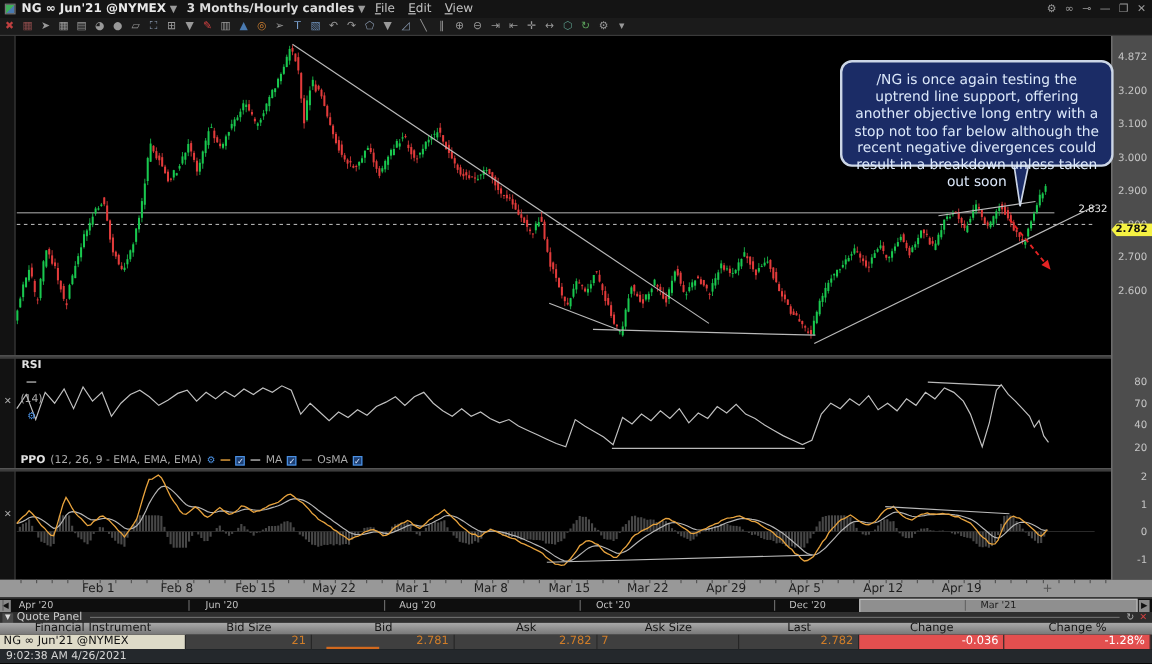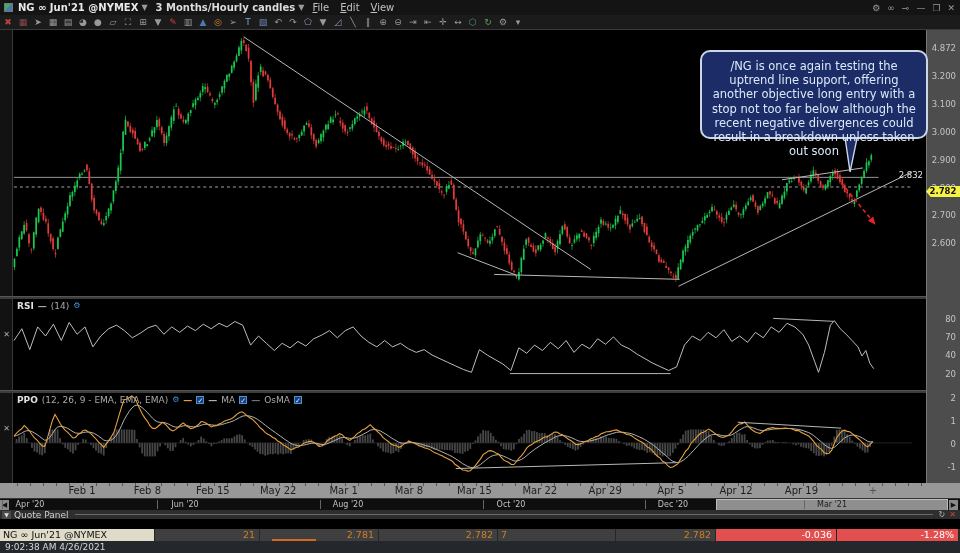--- a/index.html
+++ b/index.html
@@ -1198,27 +1198,27 @@
         <rect x="881.5000000000051" y="443" width="1.8" height="4.266011340444632" fill="#474747"></rect>
         <rect x="884.1000000000051" y="442.1663503350892" width="1.8" height="0.8336496649108006" fill="#474747"></rect>
       </g>
       <line x1="14" y1="443" x2="925" y2="443" stroke="#333" stroke-width="0.7"></line>
       <polyline points="14,436.2 16.6,435.5 19.200000000000003,434.4 21.800000000000004,433.1 24.400000000000006,431.4 27.000000000000007,430.6 29.60000000000001,430.6 32.20000000000001,431.5 34.80000000000001,432.9 37.40000000000001,434.5 40.000000000000014,436.5 42.600000000000016,438.5 45.20000000000002,440.3 47.80000000000002,439.9 50.40000000000002,437.5 53.00000000000002,433.7 55.60000000000002,429.4 58.200000000000024,427.0 60.800000000000026,426.2 63.40000000000003,426.4 66.00000000000003,427.2 68.60000000000002,428.3 71.20000000000002,429.9 73.80000000000001,431.6 76.4,432.9 79,433.2 81.6,433.2 84.19999999999999,432.5 86.79999999999998,432.0 89.39999999999998,431.9 91.99999999999997,432.3 94.59999999999997,433.1 97.19999999999996,434.4 99.79999999999995,436.1 102.39999999999995,438.0 104.99999999999994,440.1 107.59999999999994,440.9 110.19999999999993,440.8 112.79999999999993,439.9 115.39999999999992,438.2 117.99999999999991,435.0 120.59999999999991,430.6 123.1999999999999,425.2 125.7999999999999,419.4 128.3999999999999,414.9 130.9999999999999,410.9 133.59999999999988,407.5 136.19999999999987,405.3 138.79999999999987,404.6 141.39999999999986,405.4 143.99999999999986,407.2 146.59999999999985,409.5 149.19999999999985,412.0 151.79999999999984,414.9 154.39999999999984,417.8 156.99999999999983,420.2 159.59999999999982,421.6 162.19999999999982,422.2 164.7999999999998,422.2 167.3999999999998,422.6 169.9999999999998,423.5 172.5999999999998,424.8 175.1999999999998,426.2 177.79999999999978,426.9 180.39999999999978,427.0 182.99999999999977,426.5 185.59999999999977,425.7 188.19999999999976,425.5 190.79999999999976,425.8 193.39999999999975,426.4 195.99999999999974,426.7 198.59999999999974,426.6 201.19999999999973,426.1 203.79999999999973,425.0 206.39999999999972,424.3 208.99999999999972,424.0 211.5999999999997,424.2 214.1999999999997,424.8 216.7999999999997,425.0 219.3999999999997,425.1 221.9999999999997,424.8 224.59999999999968,424.4 227.19999999999968,423.6 229.79999999999967,422.8 232.39999999999966,422.1 234.99999999999966,421.2 237.59999999999965,420.1 240.19999999999965,418.7 242.79999999999964,417.3 245.39999999999964,416.0 247.99999999999963,415.4 250.59999999999962,415.4 253.19999999999962,415.8 255.7999999999996,416.5 258.39999999999964,417.6 260.99999999999966,419.1 263.5999999999997,420.9 266.1999999999997,422.9 268.7999999999997,425.0 271.39999999999975,427.0 273.9999999999998,428.9 276.5999999999998,430.8 279.1999999999998,432.5 281.79999999999984,434.5 284.39999999999986,436.3 286.9999999999999,438.2 289.5999999999999,440.0 292.19999999999993,441.7 294.79999999999995,443.6 297.4,444.7 300,445.4 302.6,445.7 305.20000000000005,445.7 307.80000000000007,445.2 310.4000000000001,444.6 313.0000000000001,444.0 315.60000000000014,443.4 318.20000000000016,443.2 320.8000000000002,443.4 323.4000000000002,444.1 326.0000000000002,444.6 328.60000000000025,444.6 331.2000000000003,444.0 333.8000000000003,442.9 336.4000000000003,441.8 339.00000000000034,440.6 341.60000000000036,439.5 344.2000000000004,438.2 346.8000000000004,437.4 349.40000000000043,437.4 352.00000000000045,437.8 354.6000000000005,438.4 357.2000000000005,438.4 359.8000000000005,437.9 362.40000000000055,436.9 365.00000000000057,435.8 367.6000000000006,434.4 370.2000000000006,433.1 372.80000000000064,431.7 375.40000000000066,430.1 378.0000000000007,429.5 380.6000000000007,429.5 383.2000000000007,430.1 385.80000000000075,431.0 388.4000000000008,432.5 391.0000000000008,434.0 393.6000000000008,435.7 396.20000000000084,437.5 398.80000000000086,439.2 401.4000000000009,440.6 404.0000000000009,442.1 406.60000000000093,443.1 409.20000000000095,443.3 411.800000000001,443.2 414.400000000001,442.8 417.000000000001,442.7 419.60000000000105,442.8 422.20000000000107,443.1 424.8000000000011,443.7 427.4000000000011,444.4 430.00000000000114,445.2 432.60000000000116,446.0 435.2000000000012,446.7 437.8000000000012,447.7 440.4000000000012,448.8 443.00000000000125,449.8 445.6000000000013,451.0 448.2000000000013,452.1 450.8000000000013,453.3 453.40000000000134,454.5 456.00000000000136,455.7 458.6000000000014,457.0 461.2000000000014,458.7 463.80000000000143,460.4 466.40000000000146,462.1 469.0000000000015,464.0 471.6000000000015,465.4 474.2000000000015,466.8 476.80000000000155,467.8 479.40000000000157,468.0 482.0000000000016,467.6 484.6000000000016,466.5 487.20000000000164,464.8 489.80000000000166,462.7 492.4000000000017,460.6 495.0000000000017,458.5 497.6000000000017,456.8 500.20000000000175,455.7 502.8000000000018,455.2 505.4000000000018,454.9 508.0000000000018,455.5 510.60000000000184,456.5 513.2000000000019,457.6 515.8000000000019,458.8 518.4000000000019,460.1 521.0000000000019,461.2 523.600000000002,461.4 526.200000000002,460.7 528.800000000002,459.6 531.400000000002,458.1 534.000000000002,455.9 536.6000000000021,453.7 539.2000000000021,451.7 541.8000000000021,449.7 544.4000000000021,447.9 547.0000000000022,446.2 549.6000000000022,444.6 552.2000000000022,442.9 554.8000000000022,441.6 557.4000000000023,440.1 560.0000000000023,438.7 562.6000000000023,437.2 565.2000000000023,436.1 567.8000000000023,435.6 570.4000000000024,435.5 573.0000000000024,435.8 575.6000000000024,436.4 578.2000000000024,437.3 580.8000000000025,438.3 583.4000000000025,439.6 586.0000000000025,440.8 588.6000000000025,441.5 591.2000000000025,441.7 593.8000000000026,441.6 596.4000000000026,441.4 599.0000000000026,440.8 601.6000000000026,440.2 604.2000000000027,439.4 606.8000000000027,438.7 609.4000000000027,437.6 612.0000000000027,436.5 614.6000000000028,435.4 617.2000000000028,434.6 619.8000000000028,433.8 622.4000000000028,433.0 625.0000000000028,432.3 627.6000000000029,432.0 630.2000000000029,432.1 632.8000000000029,432.3 635.4000000000029,432.8 638.000000000003,433.2 640.600000000003,433.8 643.200000000003,434.7 645.800000000003,435.8 648.400000000003,437.0 651.0000000000031,438.1 653.6000000000031,439.5 656.2000000000031,441.1 658.8000000000031,442.7 661.4000000000032,444.4 664.0000000000032,446.5 666.6000000000032,448.7 669.2000000000032,450.8 671.8000000000033,453.2 674.4000000000033,455.3 677.0000000000033,457.6 679.6000000000033,459.9 682.2000000000033,461.6 684.8000000000034,462.5 687.4000000000034,462.9 690.0000000000034,462.2 692.6000000000034,460.7 695.2000000000035,458.7 697.8000000000035,456.5 700.4000000000035,453.7 703.0000000000035,450.9 705.6000000000035,448.1 708.2000000000036,445.2 710.8000000000036,442.5 713.4000000000036,440.2 716.0000000000036,438.1 718.6000000000037,436.1 721.2000000000037,434.9 723.8000000000037,434.4 726.4000000000037,434.4 729.0000000000038,434.8 731.6000000000038,435.4 734.2000000000038,435.8 736.8000000000038,435.8 739.4000000000038,435.6 742.0000000000039,434.7 744.6000000000039,433.3 747.2000000000039,431.6 749.8000000000039,429.9 752.400000000004,428.4 755.000000000004,427.0 757.600000000004,426.5 760.200000000004,426.7 762.800000000004,427.4 765.4000000000041,428.3 768.0000000000041,429.3 770.6000000000041,430.1 773.2000000000041,430.5 775.8000000000042,430.3 778.4000000000042,429.9 781.0000000000042,429.5 783.6000000000042,429.0 786.2000000000043,428.8 788.8000000000043,428.7 791.4000000000043,428.6 794.0000000000043,428.5 796.6000000000043,428.4 799.2000000000044,428.4 801.8000000000044,428.4 804.4000000000044,428.6 807.0000000000044,429.0 809.6000000000045,429.3 812.2000000000045,429.9 814.8000000000045,430.7 817.4000000000045,431.6 820.0000000000045,432.5 822.6000000000046,433.9 825.2000000000046,435.6 827.8000000000046,437.8 830.4000000000046,440.0 833.0000000000047,442.1 835.6000000000047,444.5 838.2000000000047,446.5 840.8000000000047,448.0 843.4000000000048,448.5 846.0000000000048,447.4 848.6000000000048,445.2 851.2000000000048,442.8 853.8000000000048,440.2 856.4000000000049,438.0 859.0000000000049,436.5 861.6000000000049,435.4 864.2000000000049,435.0 866.800000000005,435.2 869.400000000005,435.8 872.000000000005,436.8 874.600000000005,438.1 877.200000000005,439.7 879.8000000000051,441.3 882.4000000000051,442.0 885.0000000000051,441.9" fill="none" stroke="#b5b5b5" stroke-width="1"></polyline>
       <polyline points="14,436.2 16.6,433.1 19.200000000000003,430.5 21.800000000000004,428.6 24.400000000000006,425.4 27.000000000000007,427.8 29.60000000000001,430.7 32.20000000000001,434.5 34.80000000000001,438.0 37.40000000000001,440.2 40.000000000000014,443.3 42.600000000000016,446.0 45.20000000000002,446.5 47.80000000000002,438.4 50.40000000000002,429.2 53.00000000000002,420.2 55.60000000000002,414.2 58.200000000000024,418.4 60.800000000000026,423.3 63.40000000000003,427.3 66.00000000000003,430.2 68.60000000000002,432.2 71.20000000000002,435.2 73.80000000000001,438.0 76.4,437.4 79,434.4 81.6,433.0 84.19999999999999,430.3 86.79999999999998,429.9 89.39999999999998,431.8 91.99999999999997,433.5 94.59999999999997,436.3 97.19999999999996,439.0 99.79999999999995,442.2 102.39999999999995,444.4 104.99999999999994,447.6 107.59999999999994,444.0 110.19999999999993,440.4 112.79999999999993,436.5 115.39999999999992,432.3 117.99999999999991,423.7 120.59999999999991,414.7 123.1999999999999,406.2 125.7999999999999,399.0 128.3999999999999,398.7 130.9999999999999,396.9 133.59999999999988,395.3 136.19999999999987,397.5 138.79999999999987,402.3 141.39999999999986,408.1 143.99999999999986,413.5 146.59999999999985,417.6 149.19999999999985,420.8 151.79999999999984,425.5 154.39999999999984,428.0 156.99999999999983,428.5 159.59999999999982,426.6 162.19999999999982,424.3 164.7999999999998,422.2 167.3999999999998,424.0 169.9999999999998,426.7 172.5999999999998,429.6 175.1999999999998,430.9 177.79999999999978,429.5 180.39999999999978,427.2 182.99999999999977,424.8 185.59999999999977,422.7 188.19999999999976,424.8 190.79999999999976,426.8 193.39999999999975,428.5 195.99999999999974,427.9 198.59999999999974,426.3 201.19999999999973,424.3 203.79999999999973,421.3 206.39999999999972,421.7 208.99999999999972,423.0 211.5999999999997,424.9 214.1999999999997,426.8 216.7999999999997,425.7 219.3999999999997,425.6 221.9999999999997,423.9 224.59999999999968,422.7 227.19999999999968,420.9 229.79999999999967,420.1 232.39999999999966,419.3 234.99999999999966,418.3 237.59999999999965,416.2 240.19999999999965,413.8 242.79999999999964,412.1 245.39999999999964,411.4 247.99999999999963,413.3 250.59999999999962,415.5 253.19999999999962,417.4 255.7999999999996,418.9 258.39999999999964,421.6 260.99999999999966,424.3 263.5999999999997,427.5 266.1999999999997,429.6 268.7999999999997,432.6 271.39999999999975,434.1 273.9999999999998,435.5 276.5999999999998,437.5 279.1999999999998,438.8 281.79999999999984,441.4 284.39999999999986,442.6 286.9999999999999,445.0 289.5999999999999,446.4 292.19999999999993,448.0 294.79999999999995,450.1 297.4,448.8 300,447.6 302.6,447.0 305.20000000000005,445.5 307.80000000000007,443.4 310.4000000000001,442.6 313.0000000000001,441.7 315.60000000000014,441.4 318.20000000000016,442.6 320.8000000000002,444.1 323.4000000000002,446.5 326.0000000000002,446.2 328.60000000000025,445.0 331.2000000000003,441.5 333.8000000000003,439.3 336.4000000000003,438.0 339.00000000000034,436.2 341.60000000000036,435.5 344.2000000000004,433.6 346.8000000000004,434.7 349.40000000000043,437.4 352.00000000000045,439.1 354.6000000000005,440.4 357.2000000000005,438.4 359.8000000000005,436.0 362.40000000000055,433.3 365.00000000000057,431.9 367.6000000000006,429.5 370.2000000000006,428.6 372.80000000000064,426.6 375.40000000000066,424.5 378.0000000000007,427.4 380.6000000000007,429.4 383.2000000000007,432.1 385.80000000000075,434.3 388.4000000000008,437.6 391.0000000000008,439.6 393.6000000000008,441.5 396.20000000000084,443.9 398.80000000000086,445.3 401.4000000000009,445.3 404.0000000000009,447.5 406.60000000000093,446.7 409.20000000000095,444.2 411.800000000001,442.9 414.400000000001,441.2 417.000000000001,442.1 419.60000000000105,443.1 422.20000000000107,444.3 424.8000000000011,445.9 427.4000000000011,446.7 430.00000000000114,448.0 432.60000000000116,448.7 435.2000000000012,449.3 437.8000000000012,451.1 440.4000000000012,452.8 443.00000000000125,453.6 445.6000000000013,454.9 448.2000000000013,456.1 450.8000000000013,457.5 453.40000000000134,458.7 456.00000000000136,460.0 458.6000000000014,461.6 461.2000000000014,464.6 463.80000000000143,466.4 466.40000000000146,468.4 469.0000000000015,470.5 471.6000000000015,470.7 474.2000000000015,471.6 476.80000000000155,471.3 479.40000000000157,468.6 482.0000000000016,466.0 484.6000000000016,462.5 487.20000000000164,459.2 489.80000000000166,454.9 492.4000000000017,453.3 495.0000000000017,451.2 497.6000000000017,450.8 500.20000000000175,451.6 502.8000000000018,453.2 505.4000000000018,454.1 508.0000000000018,457.4 510.60000000000184,460.2 513.2000000000019,461.7 515.8000000000019,462.8 518.4000000000019,464.8 521.0000000000019,464.9 523.600000000002,462.1 526.200000000002,458.3 528.800000000002,455.9 531.400000000002,452.5 534.000000000002,448.3 536.6000000000021,445.8 539.2000000000021,444.7 541.8000000000021,442.6 544.4000000000021,441.4 547.0000000000022,440.4 549.6000000000022,438.5 552.2000000000022,437.0 554.8000000000022,436.9 557.4000000000023,435.1 560.0000000000023,433.4 562.6000000000023,432.0 565.2000000000023,432.2 567.8000000000023,434.0 570.4000000000024,434.8 573.0000000000024,436.9 575.6000000000024,438.8 578.2000000000024,440.3 580.8000000000025,442.0 583.4000000000025,444.3 586.0000000000025,444.7 588.6000000000025,443.9 591.2000000000025,442.7 593.8000000000026,441.3 596.4000000000026,440.6 599.0000000000026,438.8 601.6000000000026,437.9 604.2000000000027,436.6 606.8000000000027,436.0 609.4000000000027,433.7 612.0000000000027,432.8 614.6000000000028,431.6 617.2000000000028,431.5 619.8000000000028,431.0 622.4000000000028,430.2 625.0000000000028,429.8 627.6000000000029,431.0 630.2000000000029,432.2 632.8000000000029,433.0 635.4000000000029,434.5 638.000000000003,434.7 640.600000000003,435.9 643.200000000003,437.9 645.800000000003,439.6 648.400000000003,441.1 651.0000000000031,442.3 653.6000000000031,444.2 656.2000000000031,447.0 658.8000000000031,448.3 661.4000000000032,450.6 664.0000000000032,453.8 666.6000000000032,456.5 669.2000000000032,458.2 671.8000000000033,461.7 674.4000000000033,462.7 677.0000000000033,466.1 679.6000000000033,467.9 682.2000000000033,467.5 684.8000000000034,465.9 687.4000000000034,464.1 690.0000000000034,459.7 692.6000000000034,455.7 695.2000000000035,451.4 697.8000000000035,448.8 700.4000000000035,443.8 703.0000000000035,440.8 705.6000000000035,438.2 708.2000000000036,435.2 710.8000000000036,432.9 713.4000000000036,432.1 716.0000000000036,430.5 718.6000000000037,429.0 721.2000000000037,430.7 723.8000000000037,432.6 726.4000000000037,434.5 729.0000000000038,436.2 731.6000000000038,437.2 734.2000000000038,437.3 736.8000000000038,436.0 739.4000000000038,434.6 742.0000000000039,431.7 744.6000000000039,428.2 747.2000000000039,425.5 749.8000000000039,423.7 752.400000000004,423.4 755.000000000004,421.8 757.600000000004,424.7 760.200000000004,427.6 762.800000000004,429.9 765.4000000000041,431.6 768.0000000000041,432.6 770.6000000000041,433.3 773.2000000000041,431.6 775.8000000000042,429.9 778.4000000000042,428.5 781.0000000000042,428.0 783.6000000000042,427.3 786.2000000000043,428.2 788.8000000000043,428.2 791.4000000000043,428.4 794.0000000000043,428.1 796.6000000000043,427.8 799.2000000000044,428.3 801.8000000000044,428.4 804.4000000000044,429.5 807.0000000000044,430.5 809.6000000000045,430.3 812.2000000000045,432.2 814.8000000000045,433.4 817.4000000000045,434.7 820.0000000000045,435.9 822.6000000000046,438.7 825.2000000000046,441.7 827.8000000000046,445.3 830.4000000000046,447.8 833.0000000000047,449.5 835.6000000000047,452.9 838.2000000000047,453.7 840.8000000000047,453.4 843.4000000000048,450.3 846.0000000000048,443.6 848.6000000000048,437.5 851.2000000000048,433.9 853.8000000000048,431.1 856.4000000000049,430.1 859.0000000000049,431.3 861.6000000000049,431.7 864.2000000000049,433.6 866.800000000005,435.7 869.400000000005,438.0 872.000000000005,440.2 874.600000000005,442.6 877.200000000005,445.5 879.8000000000051,447.0 882.4000000000051,444.5 885.0000000000051,441.4" fill="none" stroke="#e8a33d" stroke-width="1.1"></polyline>
       <line x1="462" y1="469" x2="686" y2="463" stroke="#b9b9b9" stroke-width="1"></line>
       <line x1="748" y1="422" x2="853" y2="428" stroke="#b9b9b9" stroke-width="1"></line>
     </svg>
 
-  <div class="phead" style="left:17px; top:300px;">
+  <div class="phead" style="left:17px; top:300px;flex-direction:column;">
     <b>RSI</b>
     <span class="dash" style="color:#aaa">—</span>
     <span>(14)</span>
     <span class="gear">⚙</span>
   </div>
-  <div class="phead" style="left:17px; top:394px;">
+  <div class="phead" style="left:17px; top:378px;">
     <b>PPO</b>
     <span>(12, 26, 9 - EMA, EMA, EMA)</span>
     <span class="gear">⚙</span>
     <span class="dash" style="color:#e8a33d">—</span>
     <span class="cbx">✓</span>
     <span class="dash" style="color:#b5b5b5">—</span>
     <span>MA</span>
     <span class="cbx">✓</span>
     <span class="dash" style="color:#777">—</span>
     <span>OsMA</span>
@@ -1356,20 +1356,30 @@
 
   <div class="abs" id="qp-title">
     <span id="qp-collapse">▼</span>
     <span>Quote Panel</span>
     <span id="qp-rule"></span>
     <span id="qp-icons" style="display:flex;gap:4px;padding-right:4px;font-size:8px;">
         <span style="color: rgb(176, 176, 176);">↻</span>
         <span style="color: rgb(208, 64, 64);">✕</span>
       </span>
   </div>
+  <div class="abs" id="qp-cols">
+      <span class="qcol" style="left: 0px; width: 155px;">Financial Instrument</span>
+      <span class="qcol" style="left: 155px; width: 105px;">Bid Size</span>
+      <span class="qcol" style="left: 260px; width: 119px;">Bid</span>
+      <span class="qcol" style="left: 379px; width: 119px;">Ask</span>
+      <span class="qcol" style="left: 498px; width: 118px;">Ask Size</span>
+      <span class="qcol" style="left: 616px; width: 100px;">Last</span>
+      <span class="qcol" style="left: 716px; width: 121px;">Change</span>
+      <span class="qcol" style="left: 837px; width: 122px;">Change %</span>
+    </div>
   <div class="abs" id="qp-row">
       <span class="qcell inst" style="left: 0px; width: 155px;">NG ∞ Jun'21 @NYMEX</span>
       <span class="qcell right" style="left: 155px; width: 105px;">21</span>
       <span class="qcell right" style="left: 260px; width: 119px;">2.781</span>
       <span class="qcell right" style="left: 379px; width: 119px;">2.782</span>
       <span class="qcell " style="left: 498px; width: 118px; padding-left: 3px;">7</span>
       <span class="qcell right" style="left: 616px; width: 100px;">2.782</span>
       <span class="qcell right red" style="left: 716px; width: 121px;">-0.036</span>
       <span class="qcell right red" style="left: 837px; width: 122px;">-1.28%</span>
     </div>

